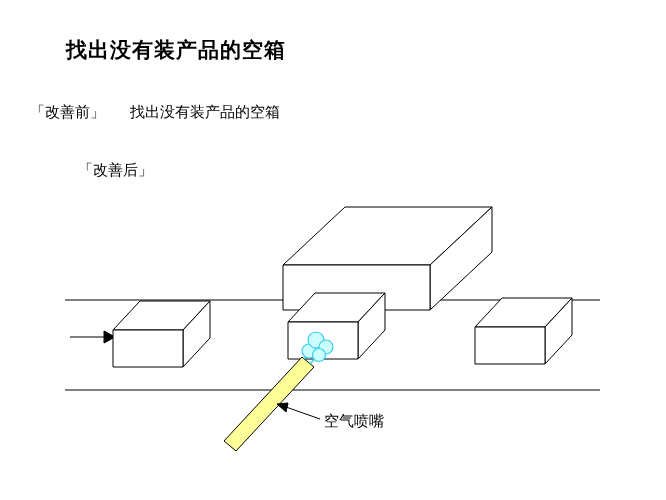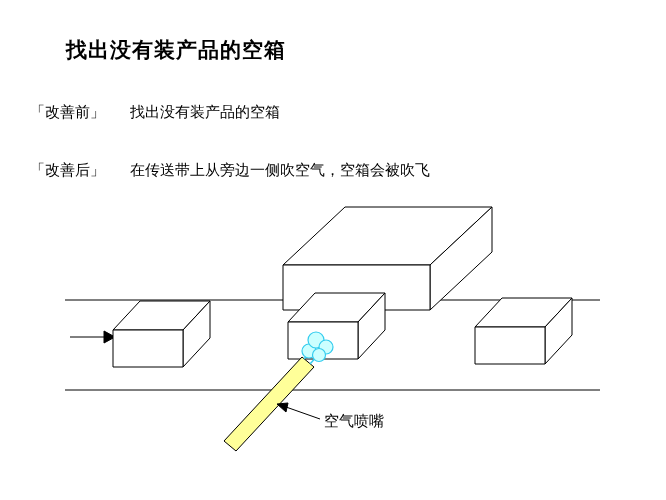--- a/index.html
+++ b/index.html
@@ -25,21 +25,21 @@
   .text-row {
     position: absolute;
     left: 30px;
     display: flex;
     font-size: 15px;
     white-space: nowrap;
     align-items: center;
   }
   .text-row .row-label { width: 100px; flex: 0 0 100px; }
   .row-before { top: 103px; }
-  .row-after  { top: 161px; }
+  .row-after  { top: 161px; margin-left: 48px; }
   .diagram-svg {
     position: absolute;
     left: 0; top: 0;
     width: 666px; height: 500px;
   }
   .diagram-svg text {
     font-family: "Liberation Serif", "DejaVu Serif", serif;
     font-size: 15px;
   }
 </style>
@@ -112,16 +112,15 @@
 
   <div class="slide-title">找出没有装产品的空箱</div>
 
   <div class="text-row row-before">
     <span class="row-label">「改善前」</span>
     <span class="row-text">找出没有装产品的空箱</span>
   </div>
 
   <div class="text-row row-after">
     <span class="row-label">「改善后」</span>
-    <span class="row-text">在传送带上从旁边一侧吹空气，空箱会被吹飞</span>
   </div>
 
 </div>
 
 </body></html>

